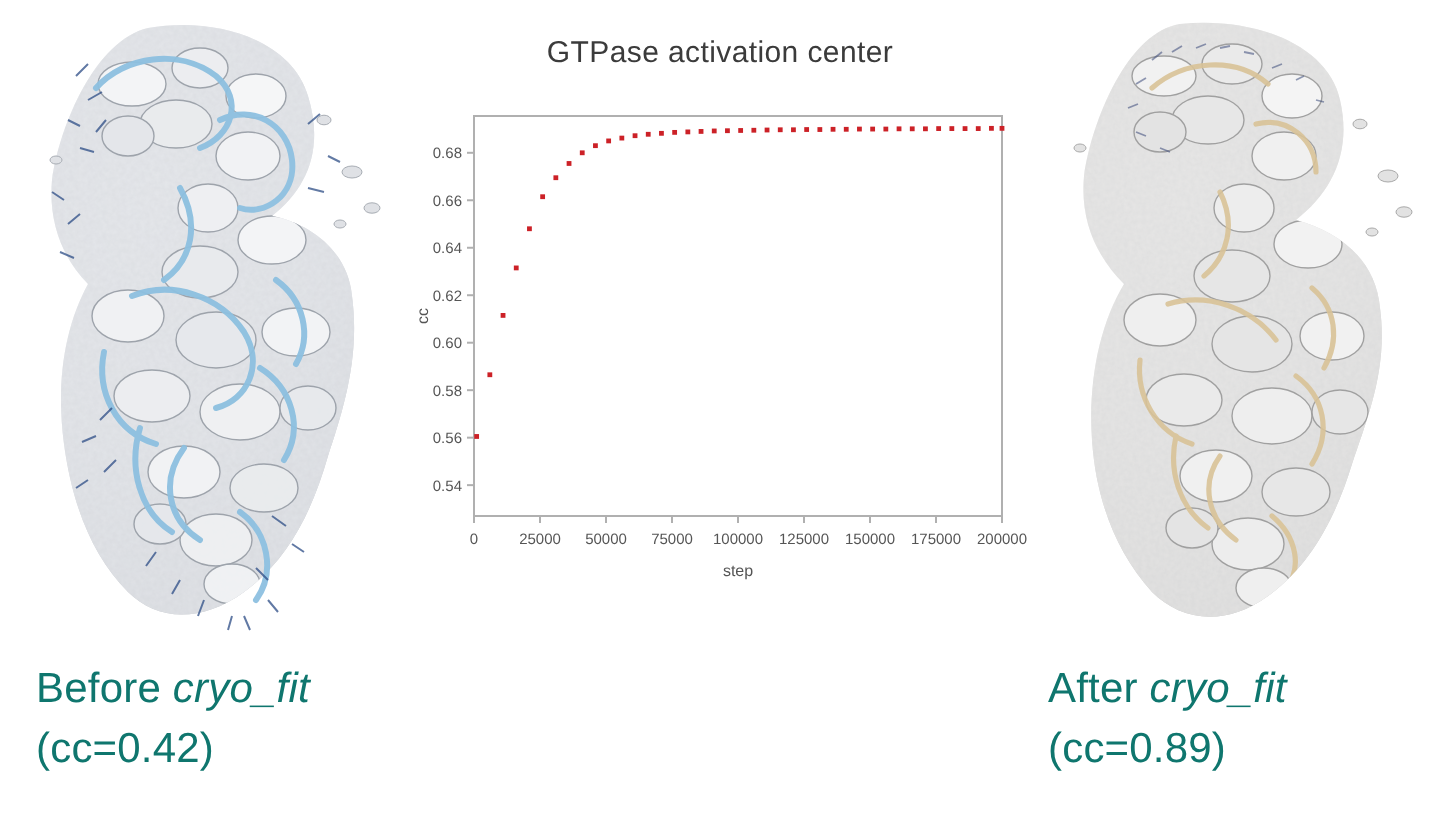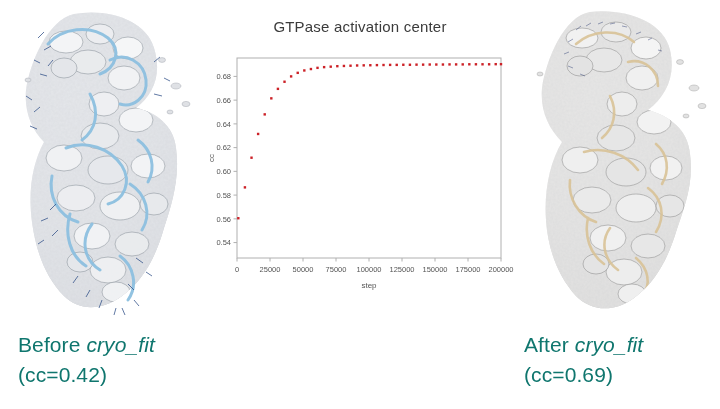--- a/index.html
+++ b/index.html
@@ -293,16 +293,16 @@
     </div>
   </div>
 
   <div class="caption cap-left">
     <span>Before </span><span class="ital">cryo_fit</span>
     <span class="cap-line2">(cc=0.42)</span>
   </div>
 
   <div class="caption cap-right">
     <span>After </span><span class="ital">cryo_fit</span>
-    <span class="cap-line2">(cc=0.69)</span>
+    <span class="cap-line2">(cc=0.89)</span>
   </div>
 
 </div>
 
 </body></html>

